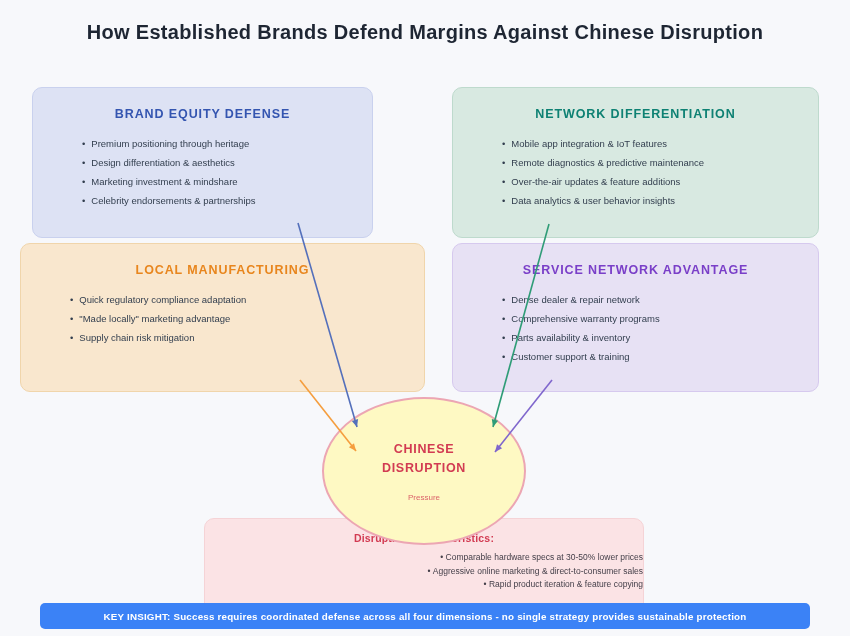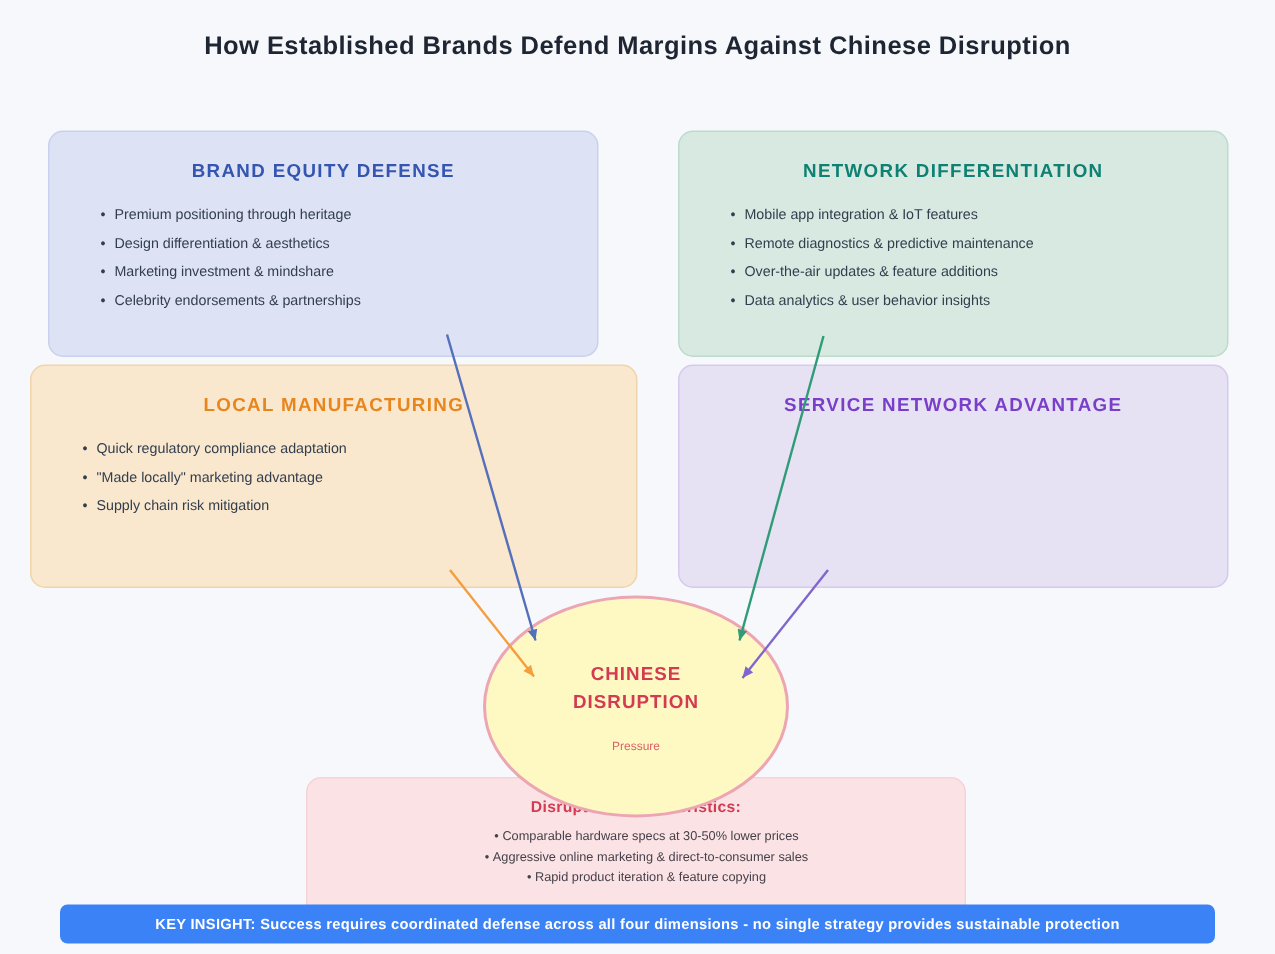--- a/index.html
+++ b/index.html
@@ -7,67 +7,67 @@
     position: relative;
     width: 850px;
     height: 636px;
     background: #f7f8fb;
     font-family: "Liberation Sans", "DejaVu Sans", sans-serif;
     overflow: hidden;
     margin: 0 auto;
   }
   .page-title {
     position: absolute; top: 21px; left: 0; right: 0;
-    text-align: center; font-size: 17px; font-weight: bold;
+    text-align: center; font-size: 20px; font-weight: bold;
     color: #1e2633; letter-spacing: 0.3px; margin: 0;
   }
   .page-subtitle {
     position: absolute; top: 51px; left: 0; right: 0;
     text-align: center; font-size: 11px; color: #5d6876; margin: 0;
   }
   .qbox {
     position: absolute; box-sizing: border-box;
     border-radius: 10px; border: 1px solid transparent;
     z-index: 1;
   }
   .box-title {
     margin: 19px 10px 0 10px; text-align: center;
     font-size: 12.5px; font-weight: bold; letter-spacing: 0.9px;
   }
   .qbox ul {
-    margin: 13px 0 0 0; padding: 0 10px 0 34px;
+    margin: 13px 0 0 0; padding: 0 10px 0 49px;
     list-style: none;
   }
   .qbox li {
     font-size: 9.5px; color: #323e4e; line-height: 19px;
     white-space: nowrap;
   }
   .qbox li::before { content: "\2022"; margin-right: 6px; color: #323e4e; }
-  .box-brand   { left: 32px;  top: 87px;  width: 367px; height: 151px; }
+  .box-brand   { left: 32px;  top: 87px;  width: 341px; height: 151px; }
   .box-soft    { left: 452px; top: 87px;  width: 367px; height: 151px; }
   .box-local   { left: 20px;  top: 243px; width: 405px; height: 149px; }
   .box-service { left: 452px; top: 243px; width: 367px; height: 149px; }
 
   .ellipse {
     position: absolute; left: 322px; top: 397px;
     width: 204px; height: 148px; box-sizing: border-box;
     border-radius: 50%; border: 2px solid transparent;
     z-index: 3; display: flex; flex-direction: column;
     align-items: center; justify-content: center; text-align: center;
   }
   .ellipse .big-line { font-size: 12.5px; font-weight: bold; letter-spacing: 0.7px; line-height: 19px; }
   .ellipse .caption  { font-size: 8px; margin-top: 15px; opacity: 0.8; }
 
   .pink-box {
     position: absolute; left: 204px; top: 518px; width: 440px; height: 104px;
     box-sizing: border-box; border-radius: 10px; border: 1px solid transparent;
     z-index: 2; text-align: center;
   }
   .pink-box h3 { margin: 13px 0 0 0; font-size: 10.5px; font-weight: bold; letter-spacing: 0.2px; }
-  .pink-box ul { margin: 7px 0 0 14px; padding: 0; list-style: none; }
+  .pink-box ul { margin: 7px 0 0 14px; padding: 0; list-style: none; text-align: right; }
   .pink-box li { font-size: 8.5px; color: #45404a; line-height: 13.5px; }
   .pink-box li::before { content: "\2022\00a0"; }
 
   .key-insight {
     position: absolute; left: 40px; top: 603px; width: 770px; height: 26px;
     box-sizing: border-box; border-radius: 5px; z-index: 5;
     display: flex; align-items: center; justify-content: center;
     font-size: 9.8px; font-weight: bold; letter-spacing: 0.2px;
     text-align: center;
   }
@@ -107,20 +107,26 @@
     <h2 class="box-title" style="color: rgb(232, 134, 30);">LOCAL MANUFACTURING</h2>
     <ul>
         <li>Quick regulatory compliance adaptation</li>
         <li>"Made locally" marketing advantage</li>
         <li>Supply chain risk mitigation</li>
       </ul>
   </section>
 
   <section class="qbox box-service" style="background: rgb(231, 225, 244); border-color: rgb(214, 201, 238);">
     <h2 class="box-title" style="color: rgb(122, 63, 200);">SERVICE NETWORK ADVANTAGE</h2>
+    <ul>
+        <li>Dense dealer &amp; repair network</li>
+        <li>Comprehensive warranty programs</li>
+        <li>Parts availability &amp; inventory</li>
+        <li>Customer support &amp; training</li>
+      </ul>
   </section>
 
   <div class="ellipse" style="background: #fef9c3; border-color: rgb(236, 166, 179); color: rgb(210, 59, 82);">
     <div class="big-line">CHINESE</div>
     <div class="big-line">DISRUPTION</div>
     <div class="caption">Pressure</div>
   </div>
 
   <section class="pink-box" style="background: rgb(251, 227, 229); border-color: rgb(245, 211, 214);">
     <h3 style="color: rgb(210, 59, 82);">Disruption Characteristics:</h3>

